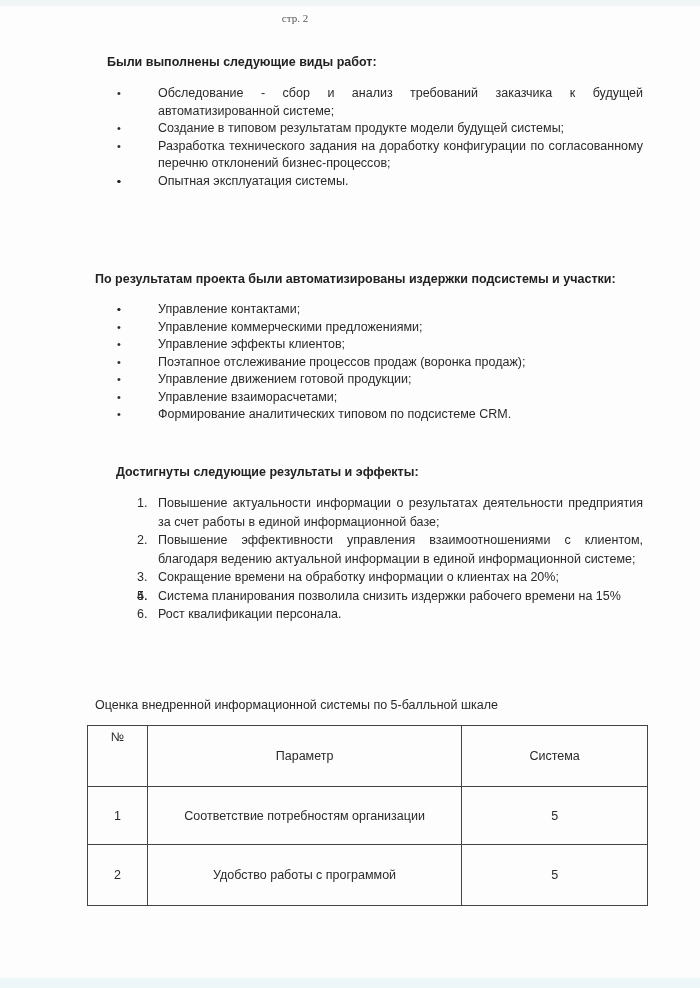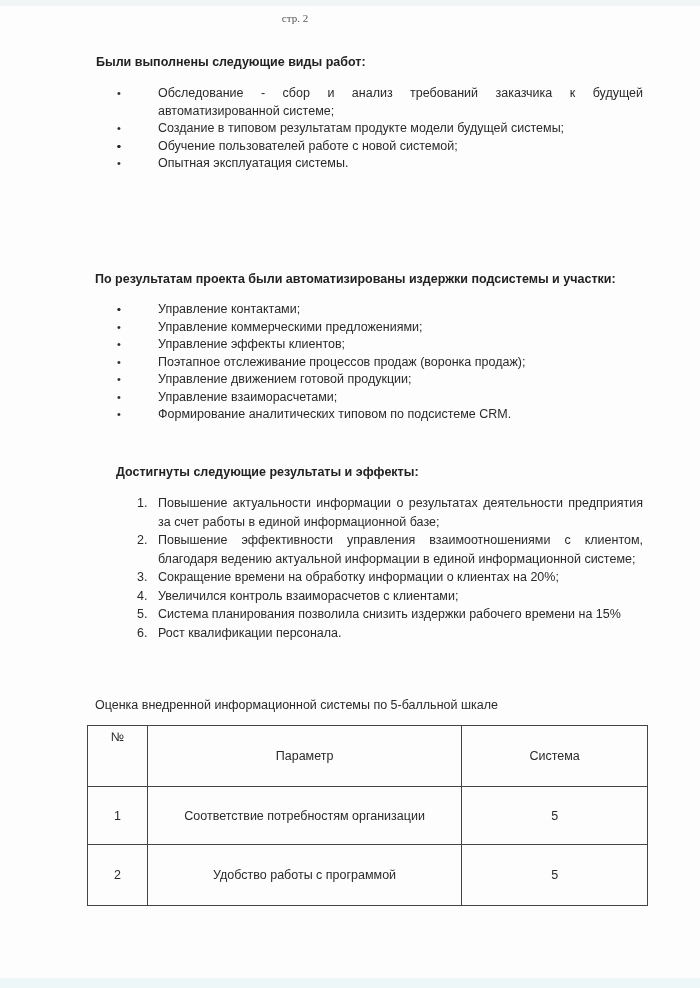--- a/index.html
+++ b/index.html
@@ -32,48 +32,48 @@
   table.rating tr.row td { height: 55px; }
   .c1 { width: 58px; } .c2 { width: 317px; } .c3 { width: 186px; }
 </style>
 </head>
 <body>
 
 <div class="topband"></div>
 
 <div class="pagenum">стр. 2</div>
 
-<div class="heading" style="left:96px; top:55px;text-align:right;">Были выполнены следующие виды работ:</div>
+<div class="heading" style="left:107px; top:55px;text-align:right;">Были выполнены следующие виды работ:</div>
 <ul class="ul" style="left:91px; top:85px; width:552px;">
   <li><span class="bullet">•</span><span>Обследование - сбор и анализ требований заказчика к будущей автоматизированной системе;</span></li>
   <li><span class="bullet">•</span><span>Создание в типовом результатам продукте модели будущей системы;</span></li>
+  <li><span class="bullet">•</span><span>Разработка технического задания на доработку конфигурации по согласованному перечню отклонений бизнес-процессов;</span></li>
   <li><span class="bullet">•</span></li>
   <li><span class="bullet">•</span></li>
-  <li><span class="bullet">•</span><span>Обучение пользователей работе с новой системой;</span></li>
   <li><span class="bullet">•</span><span>Опытная эксплуатация системы.</span></li>
 </ul>
 
 <div class="heading" style="left:95px; top:272px;">По результатам проекта были автоматизированы издержки подсистемы и участки:</div>
 <ul class="ul" style="left:91px; top:301px; width:560px;">
   <li><span class="bullet">•</span></li>
   <li><span class="bullet">•</span><span>Управление контактами;</span></li>
   <li><span class="bullet">•</span><span>Управление коммерческими предложениями;</span></li>
   <li><span class="bullet">•</span><span>Управление эффекты клиентов;</span></li>
   <li><span class="bullet">•</span><span>Поэтапное отслеживание процессов продаж (воронка продаж);</span></li>
   <li><span class="bullet">•</span><span>Управление движением готовой продукции;</span></li>
   <li><span class="bullet">•</span><span>Управление взаиморасчетами;</span></li>
   <li><span class="bullet">•</span><span>Формирование аналитических типовом по подсистеме CRM.</span></li>
 </ul>
 
 <div class="heading" style="left:116px; top:465px;">Достигнуты следующие результаты и эффекты:</div>
 <ol class="ol" style="left:137px; top:494px; width:506px;">
   <li><span class="num">1.</span><span>Повышение актуальности информации о результатах деятельности предприятия за счет работы в единой информационной базе;</span></li>
   <li><span class="num">2.</span><span>Повышение эффективности управления взаимоотношениями с клиентом, благодаря ведению актуальной информации в единой информационной системе;</span></li>
   <li><span class="num">3.</span><span>Сокращение времени на обработку информации о клиентах на 20%;</span></li>
-  <li><span class="num">4.</span><span>Увеличился контроль взаиморасчетов с клиентами;</span></li>
+  <li><span class="num">4.</span></li>
   <li><span class="num">5.</span><span>Система планирования позволила снизить издержки рабочего времени на 15%</span></li>
   <li><span class="num">6.</span><span>Рост квалификации персонала.</span></li>
 </ol>
 
 <div class="caption">Оценка внедренной информационной системы по 5-балльной шкале</div>
 <table class="rating">
   <tbody>
       <tr class="head">
     <td class="c1 no">№</td>
     <td class="c2">Параметр</td>

